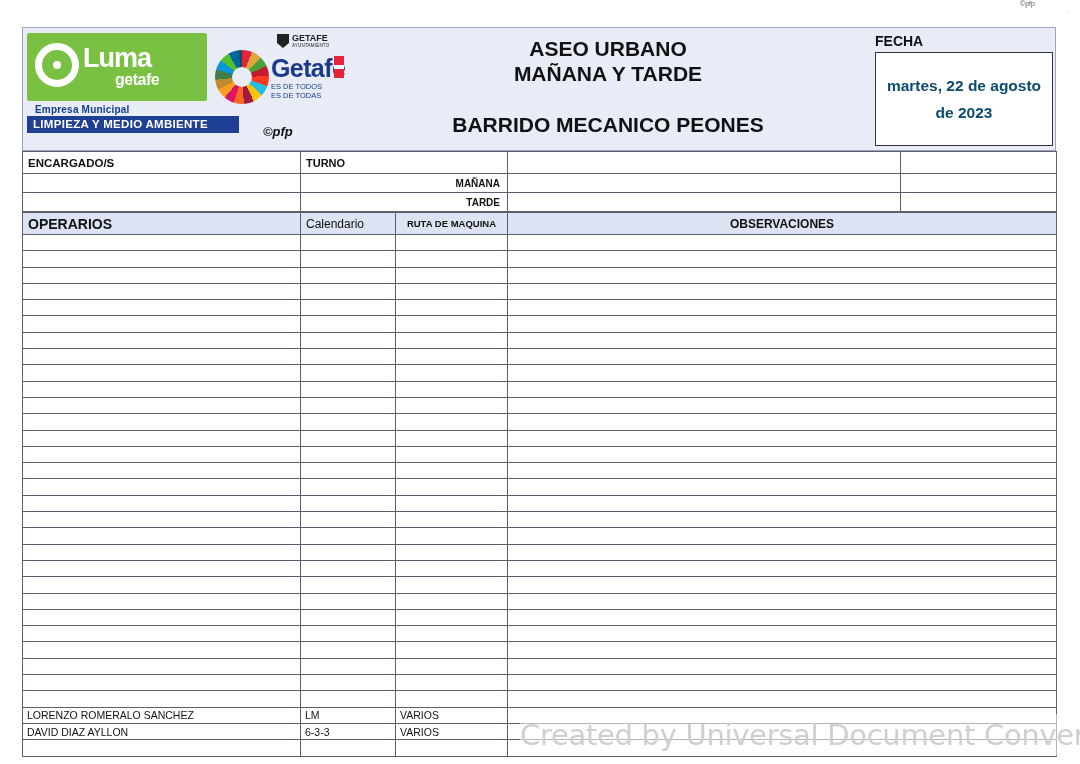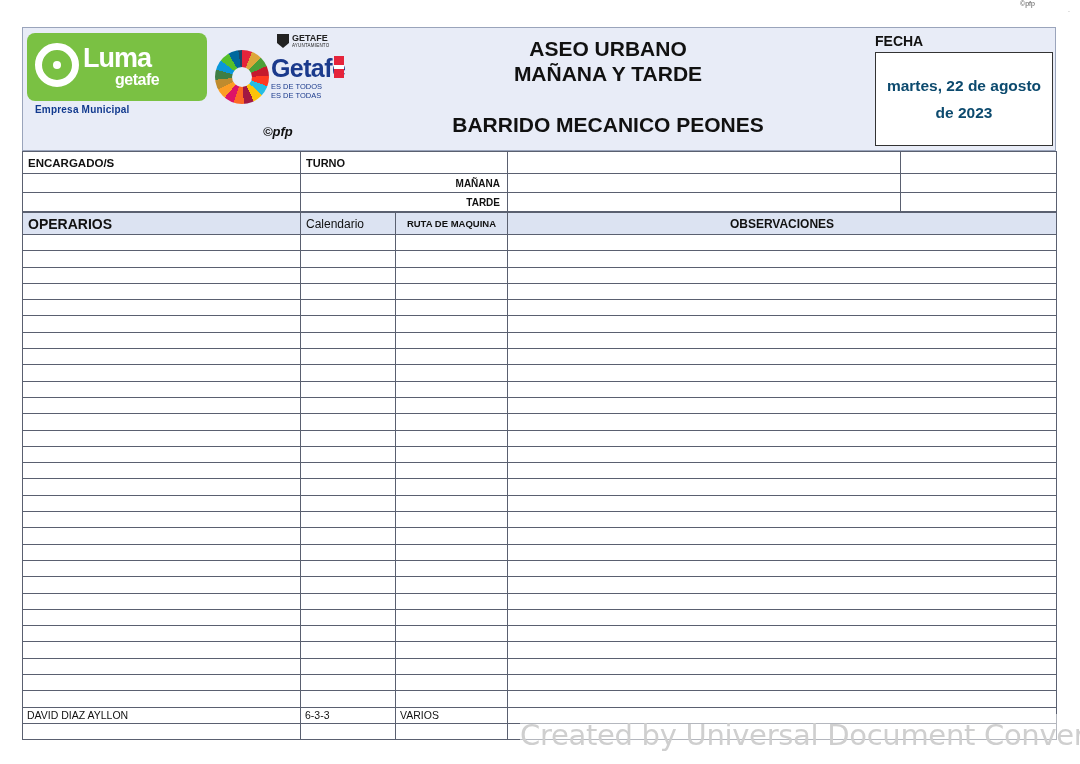--- a/index.html
+++ b/index.html
@@ -57,21 +57,21 @@
     padding: 4px 0 0 4px;
     border-right: 1px solid transparent;
   }
   .luma-box {
     position: absolute;
     left: 4px;
     top: 5px;
     width: 180px;
     height: 68px;
     background: #7ac143;
-    border-radius: 8px;
+    border-radius: 2px;
     overflow: hidden;
   }
   .luma-swirl {
     position: absolute;
     left: 8px;
     top: 10px;
     width: 44px;
     height: 44px;
     border-radius: 50%;
     border: 7px solid #ffffff;
@@ -396,20 +396,21 @@
 
   <div class="header-band">
 
     <div class="logo-zone">
       <div class="luma-box">
         <div class="luma-swirl"></div>
         <div class="luma-text">Luma</div>
         <div class="luma-sub">getafe</div>
       </div>
       <div class="emp-mun">Empresa Municipal</div>
+      <div class="lim-bar">LIMPIEZA Y MEDIO AMBIENTE</div>
 
       <div class="getafe-zone">
         <div class="sdg-wheel"></div>
         <div class="getafe-crest"></div>
         <div class="getafe-crest-text">
           <span>GETAFE</span>
           <small>AYUNTAMIENTO</small>
         </div>
         <div class="getafe-word">Getafe</div>
         <div class="getafe-flag"></div>
@@ -646,20 +647,26 @@
           <td class="ruta-cell"></td>
           <td class="obs-cell"></td>
         </tr>
       <tr class="data-row">
           <td class="name-cell"></td>
           <td class="cal-cell"></td>
           <td class="ruta-cell"></td>
           <td class="obs-cell"></td>
         </tr>
       <tr class="data-row">
+          <td class="name-cell">LORENZO ROMERALO SANCHEZ</td>
+          <td class="cal-cell">LM</td>
+          <td class="ruta-cell">VARIOS</td>
+          <td class="obs-cell"></td>
+        </tr>
+      <tr class="data-row">
           <td class="name-cell">DAVID DIAZ AYLLON</td>
           <td class="cal-cell">6-3-3</td>
           <td class="ruta-cell">VARIOS</td>
           <td class="obs-cell"></td>
         </tr>
       <tr class="data-row">
           <td class="name-cell"></td>
           <td class="cal-cell"></td>
           <td class="ruta-cell"></td>
           <td class="obs-cell"></td>

